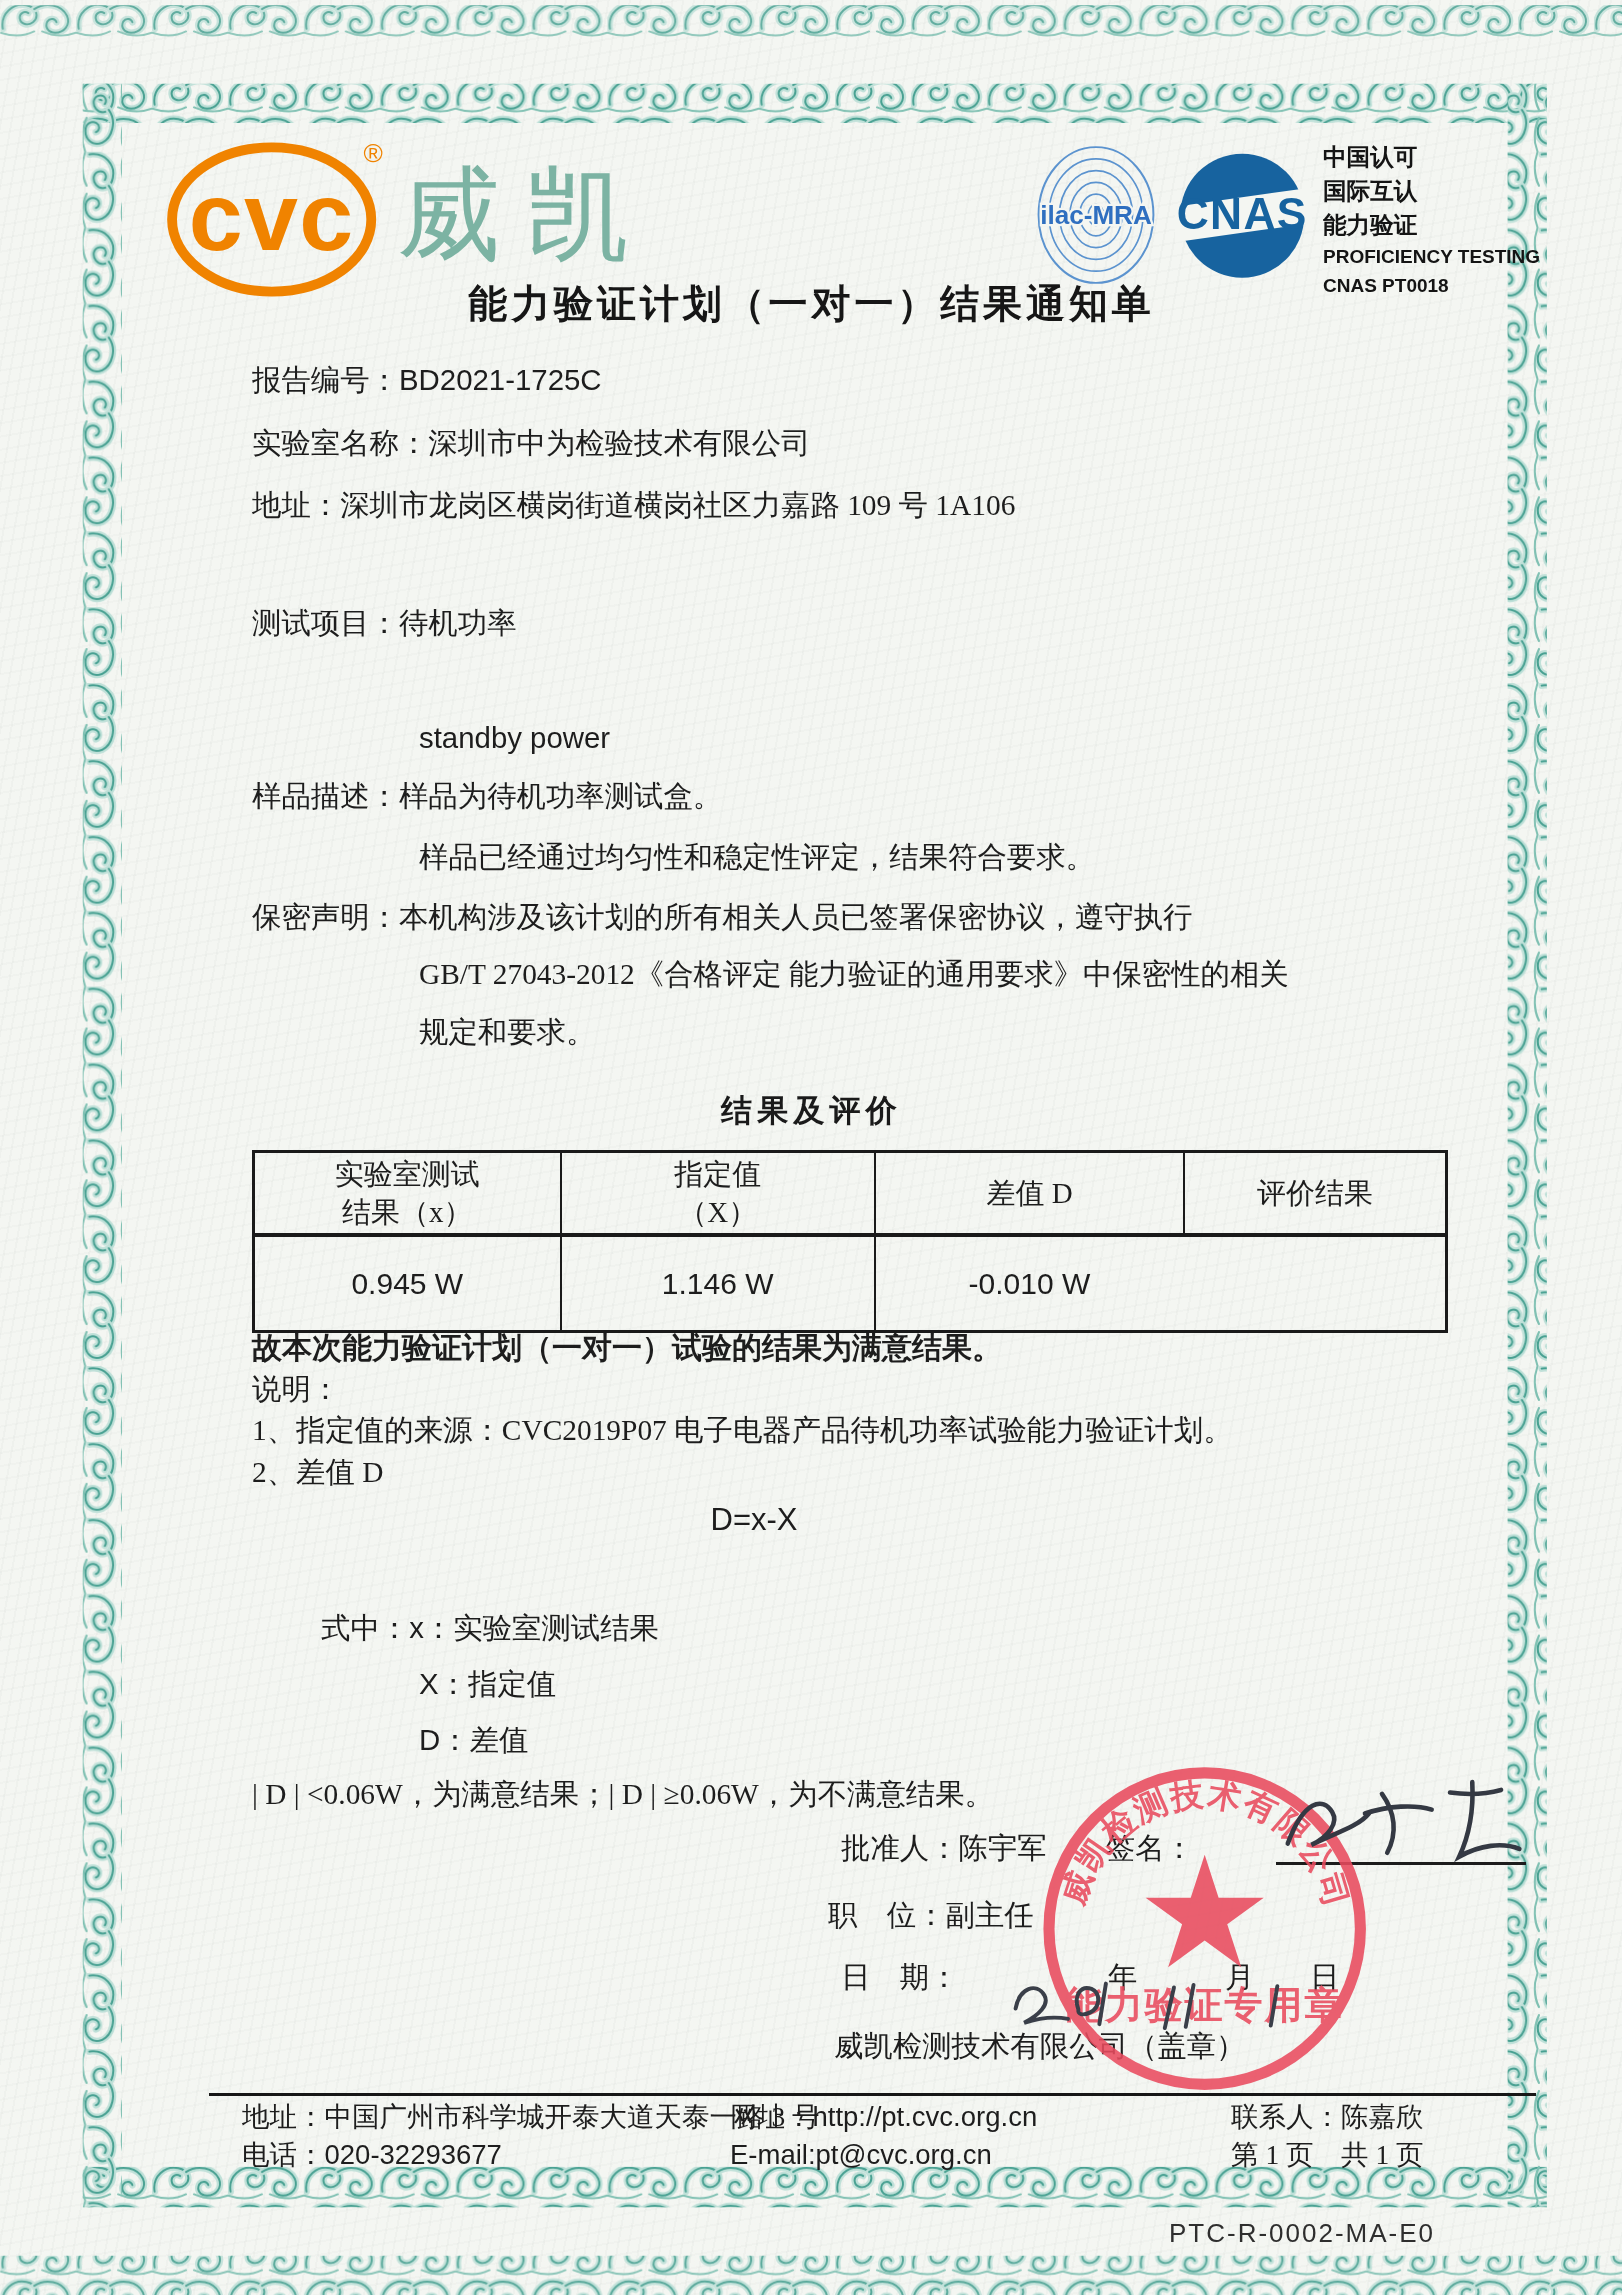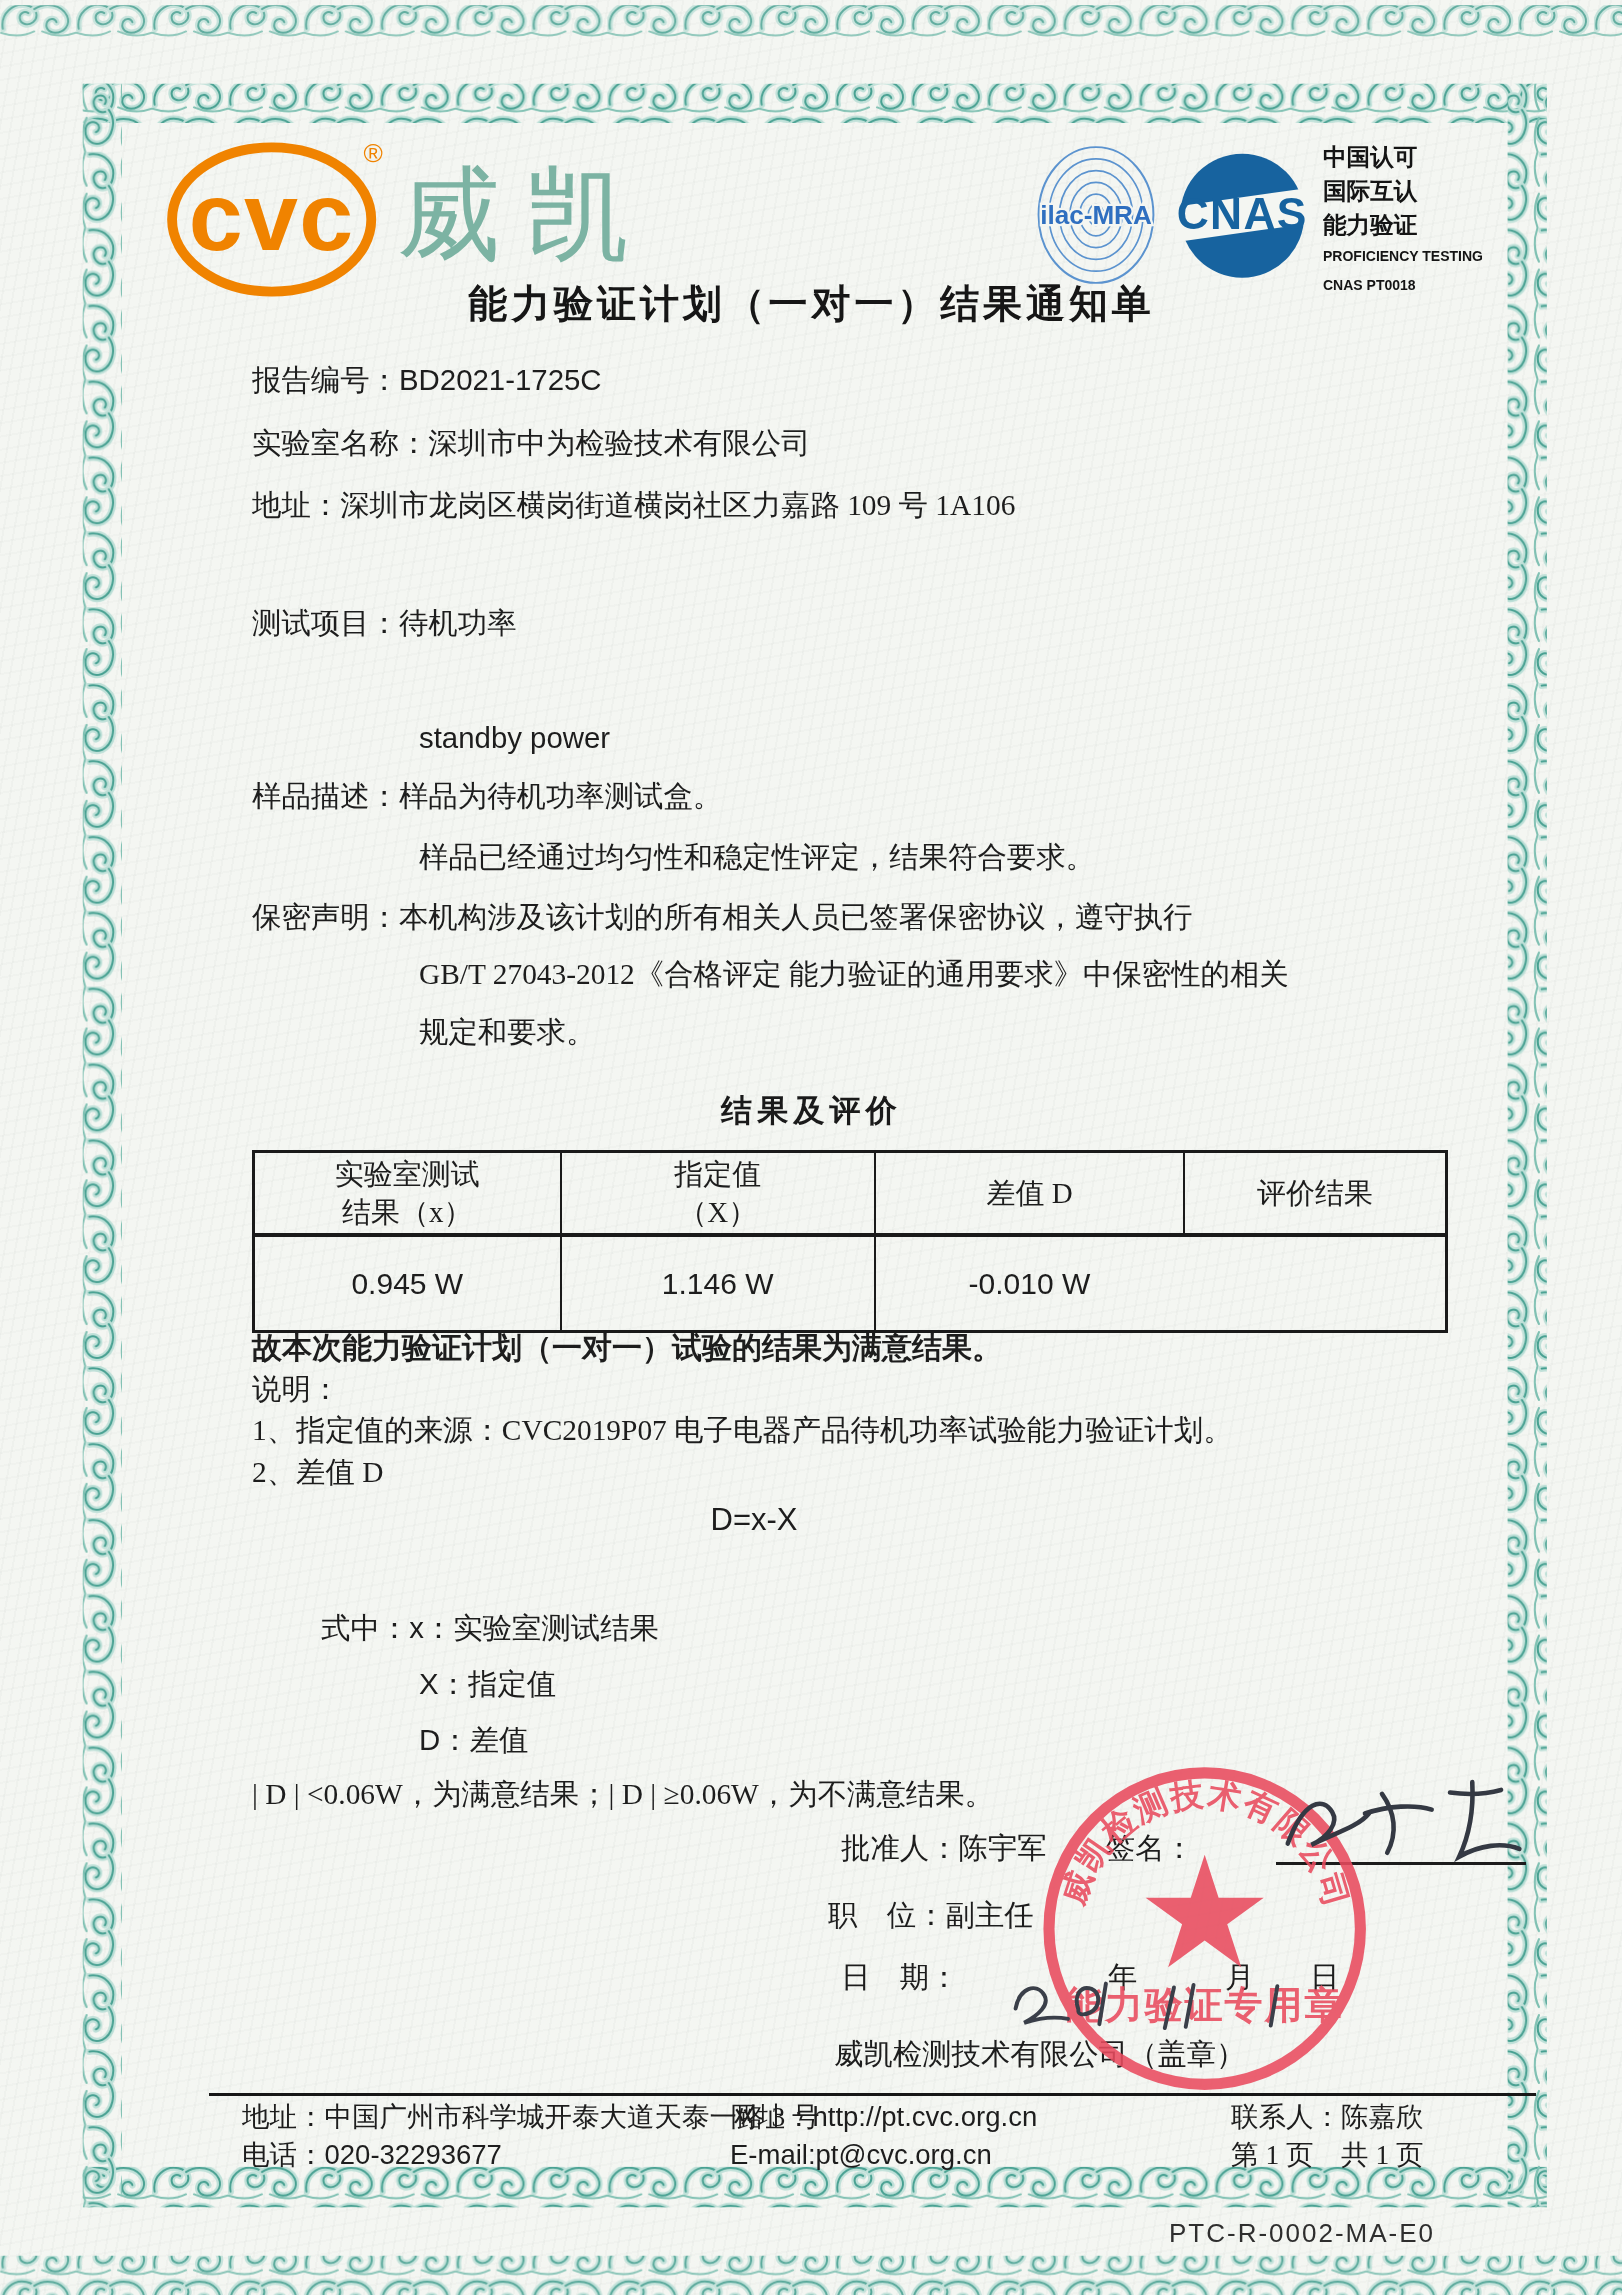--- a/index.html
+++ b/index.html
@@ -19,21 +19,21 @@
     left:0;top:277px;width:100%;text-align:center;
     font-family:"Liberation Sans","DejaVu Sans",sans-serif;
     font-weight:bold;font-size:39px;letter-spacing:3.9px;color:#161616;
   }
   .brand-cn{
     left:397px;top:162px;font-family:"Liberation Sans","DejaVu Sans",sans-serif;
     font-size:103px;line-height:105px;letter-spacing:26px;color:#7cb3a3;font-weight:500;
   }
   .accr{left:1323px;top:140px;font-family:"Liberation Sans","DejaVu Sans",sans-serif;font-weight:bold;color:#141414;}
   .accr .cn{font-size:23.6px;line-height:34px;display:block;}
-  .accr .en{font-size:14px;line-height:29px;display:block;}
+  .accr .en{font-size:19px;line-height:29px;display:block;}
   .sec-heading{
     left:0;top:1090px;width:100%;text-align:center;
     font-size:31px;font-weight:600;letter-spacing:5.2px;color:#1a1a1a;
   }
   .rtable{
     position:absolute;left:252px;top:1150px;width:1190px;height:177px;
     border:3.3px solid #1a1a1a;display:grid;
     grid-template-columns:25.6% 26.4% 26% 22%;grid-template-rows:84px 1fr;
   }
   .rtable .cell{
@@ -194,21 +194,21 @@
     <span>职　位：</span><span>副主任</span>
   </div>
 
   <div class="abs signline" style="left:841px;top:1958px;">
     <span>日　期：</span>
   </div>
   <div class="abs signline" style="left:1108px;top:1958px;">年</div>
   <div class="abs signline" style="left:1225px;top:1958px;">月</div>
   <div class="abs signline" style="left:1310px;top:1958px;">日</div>
 
-  <div class="abs signline" style="left:834px;top:2027px;margin-top:8px;">威凯检测技术有限公司（盖章）</div>
+  <div class="abs signline" style="left:834px;top:2027px;">威凯检测技术有限公司（盖章）</div>
 
   <svg class="abs" style="left:0;top:0;" width="1623" height="2295" viewBox="0 0 2480 3508">
     <g opacity="0.88">
       <circle cx="1841" cy="2948" r="238" fill="none" stroke="#e94b5e" stroke-width="17"></circle>
       <path d="M1841 2835 L1862.3 2900.6 L1931.3 2900.6 L1875.5 2941.2 L1896.9 3006.9 L1841 2966.3 L1785.1 3006.9 L1806.5 2941.2 L1750.7 2900.6 L1819.7 2900.6 Z" fill="#e94b5e"></path>
       <path id="stampArc" d="M1655.9 2915.4 A188 188 0 0 1 2026.1 2915.4" fill="none"></path>
       <text font-size="50" font-weight="bold" fill="#e94b5e" letter-spacing="3">
         <textPath href="#stampArc" startOffset="0">威凯检测技术有限公司</textPath>
       </text>
       <text x="1841" y="3085" text-anchor="middle" font-size="58" font-weight="bold" fill="#e94b5e" letter-spacing="3">能力验证专用章</text>

